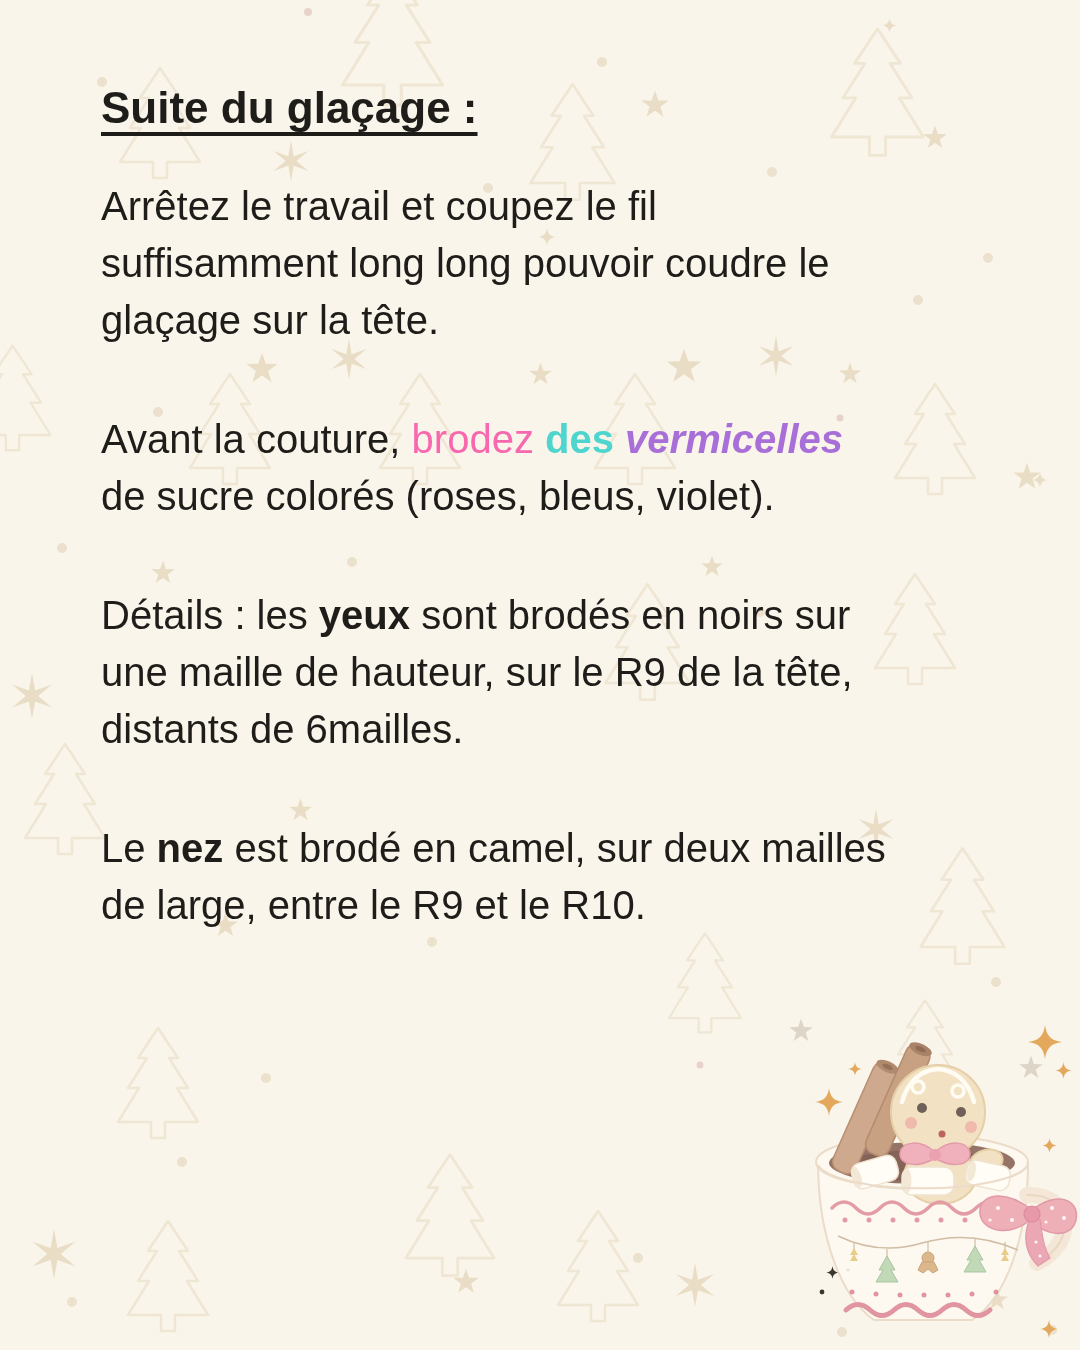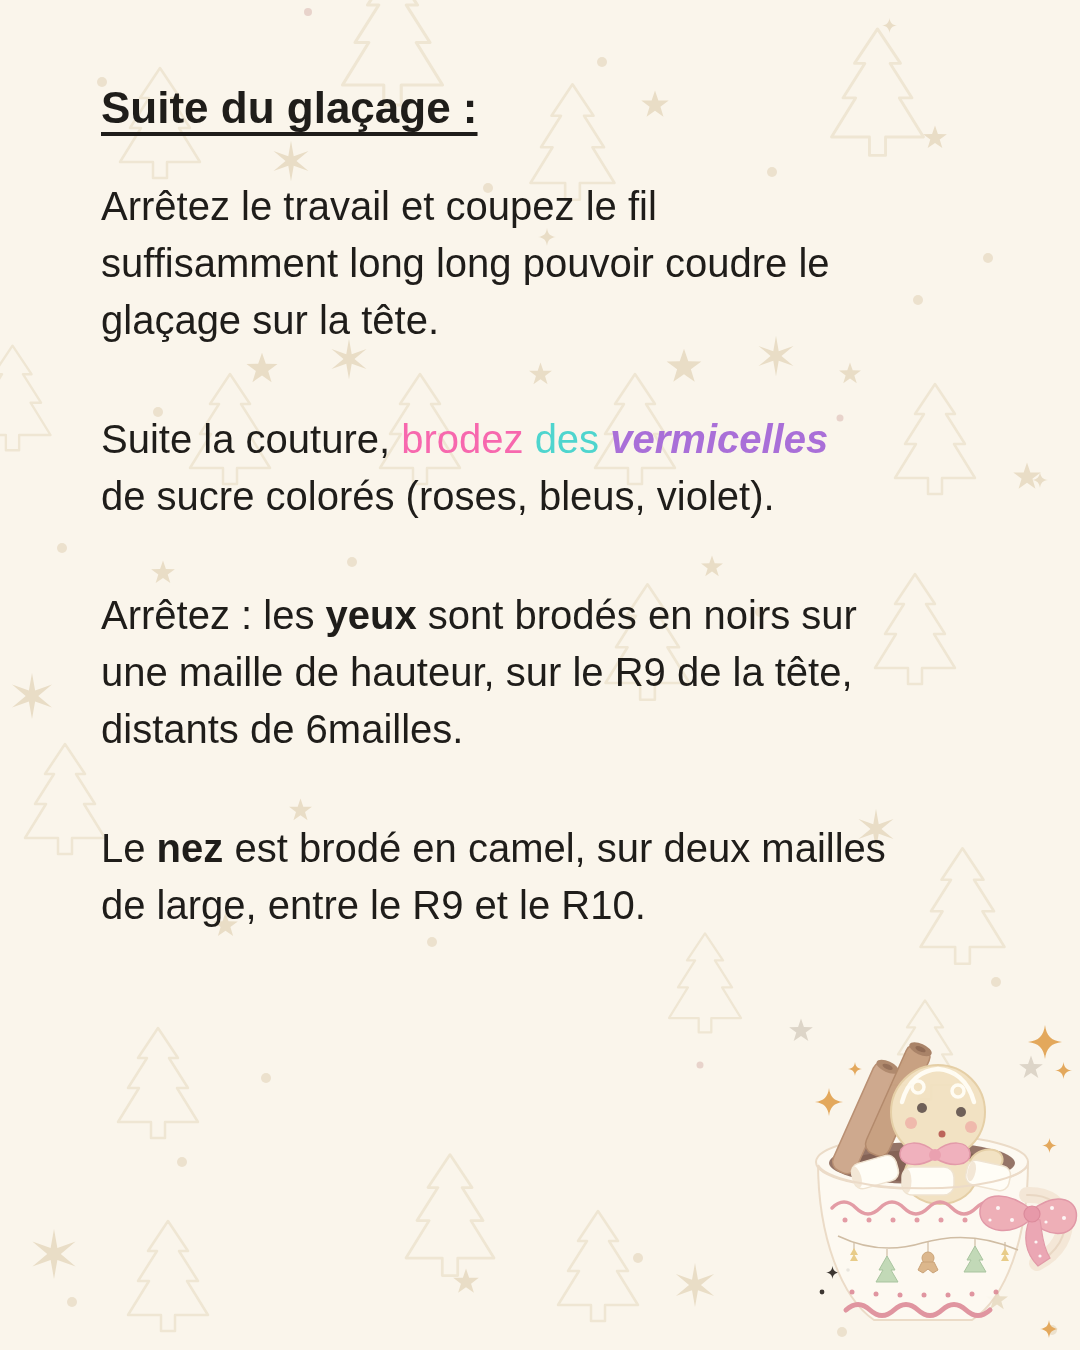--- a/index.html
+++ b/index.html
@@ -34,21 +34,21 @@
     text-decoration: underline;
     text-decoration-thickness: 4px;
     text-underline-offset: 9px;
   }
   .para {
     margin: 0 0 62px 0;
     white-space: pre-line;
   }
   .b { font-weight: 700; }
   .c-pink   { color: var(--accent_pink, #f768ae);  font-weight: 400; }
-  .c-cyan   { color: var(--accent_cyan, #4ed5ce);  font-weight: 400; }
+  .c-cyan   { color: var(--accent_cyan, #4ed5ce);  font-weight: 700; }
   .c-purple { color: var(--accent_purple, #a96fd8); font-weight: 700; font-style: italic; }
 </style>
 </head>
 <body>
 
 <div class="page">
 
   <svg class="bg-svg" width="1080" height="1350" viewBox="0 0 1080 1350" aria-hidden="true">
     <defs>
       <path id="tree" d="M50,6 L70,36 L61,36 L80,66 L69,66 L90,100 L57,100 L57,116 L43,116 L43,100 L10,100 L31,66 L20,66 L39,36 L30,36 Z" fill="none" stroke-linejoin="round"></path>
@@ -273,24 +273,24 @@
   </svg>
 
   <div class="content">
     <h1 class="title">Suite du glaçage :</h1>
 
 
     <p class="para">Arrêtez le travail et coupez le fil
 suffisamment long long pouvoir coudre le
 glaçage sur la tête.</p>
 
-    <p class="para"><span>Suite la couture, </span><span class="c-pink">brodez</span> <span class="c-cyan">des</span> <span class="c-purple">vermicelles</span><span>
+    <p class="para"><span>Avant la couture, </span><span class="c-pink">brodez</span> <span class="c-cyan">des</span> <span class="c-purple">vermicelles</span><span>
 de sucre colorés (roses, bleus, violet).</span></p>
 
-    <p class="para"><span>Arrêtez : les </span><span class="b">yeux</span><span> sont brodés en noirs sur
+    <p class="para"><span>Détails : les </span><span class="b">yeux</span><span> sont brodés en noirs sur
 une maille de hauteur, sur le R9 de la tête,
 distants de 6mailles.</span></p>
 
     <p class="para"><span>Le </span><span class="b">nez</span><span> est brodé en camel, sur deux mailles
 de large, entre le R9 et le R10.</span></p>
   </div>
 
 </div>
 
 </body></html>

